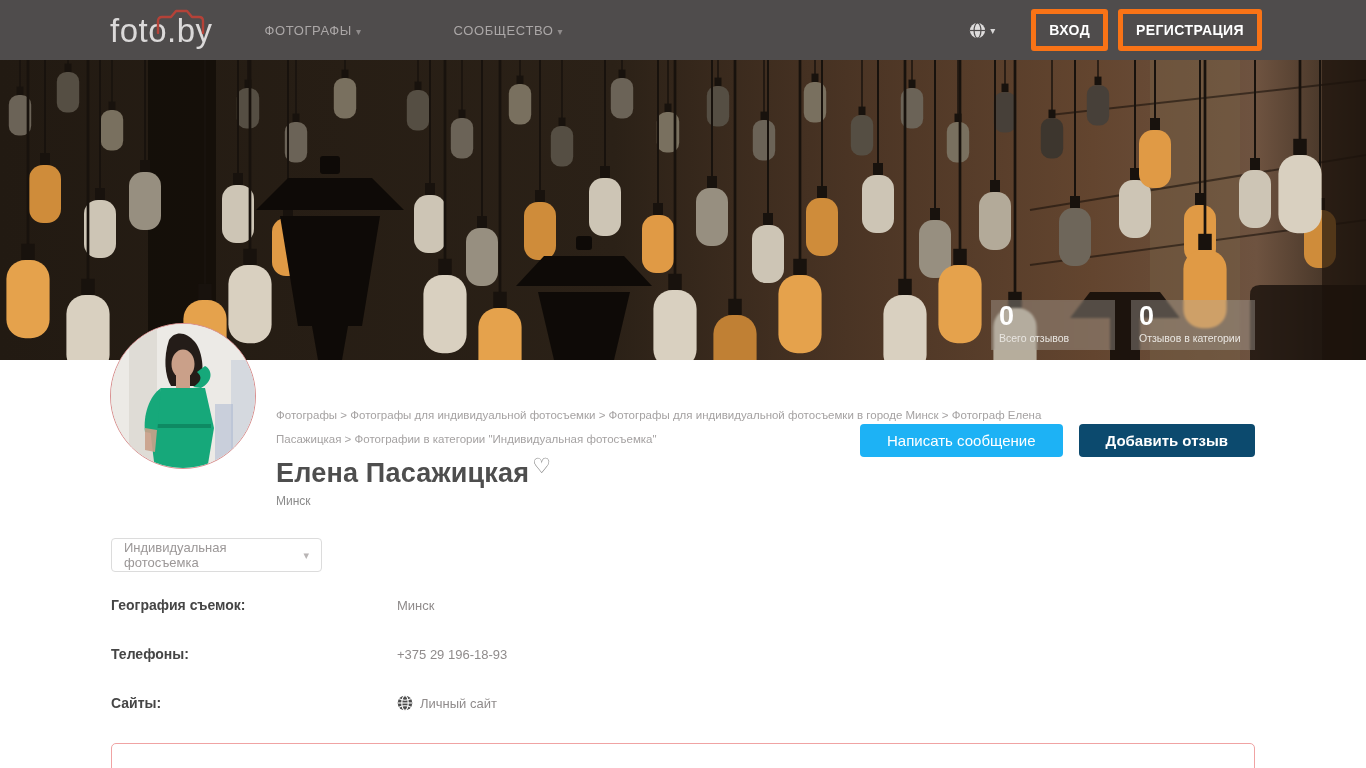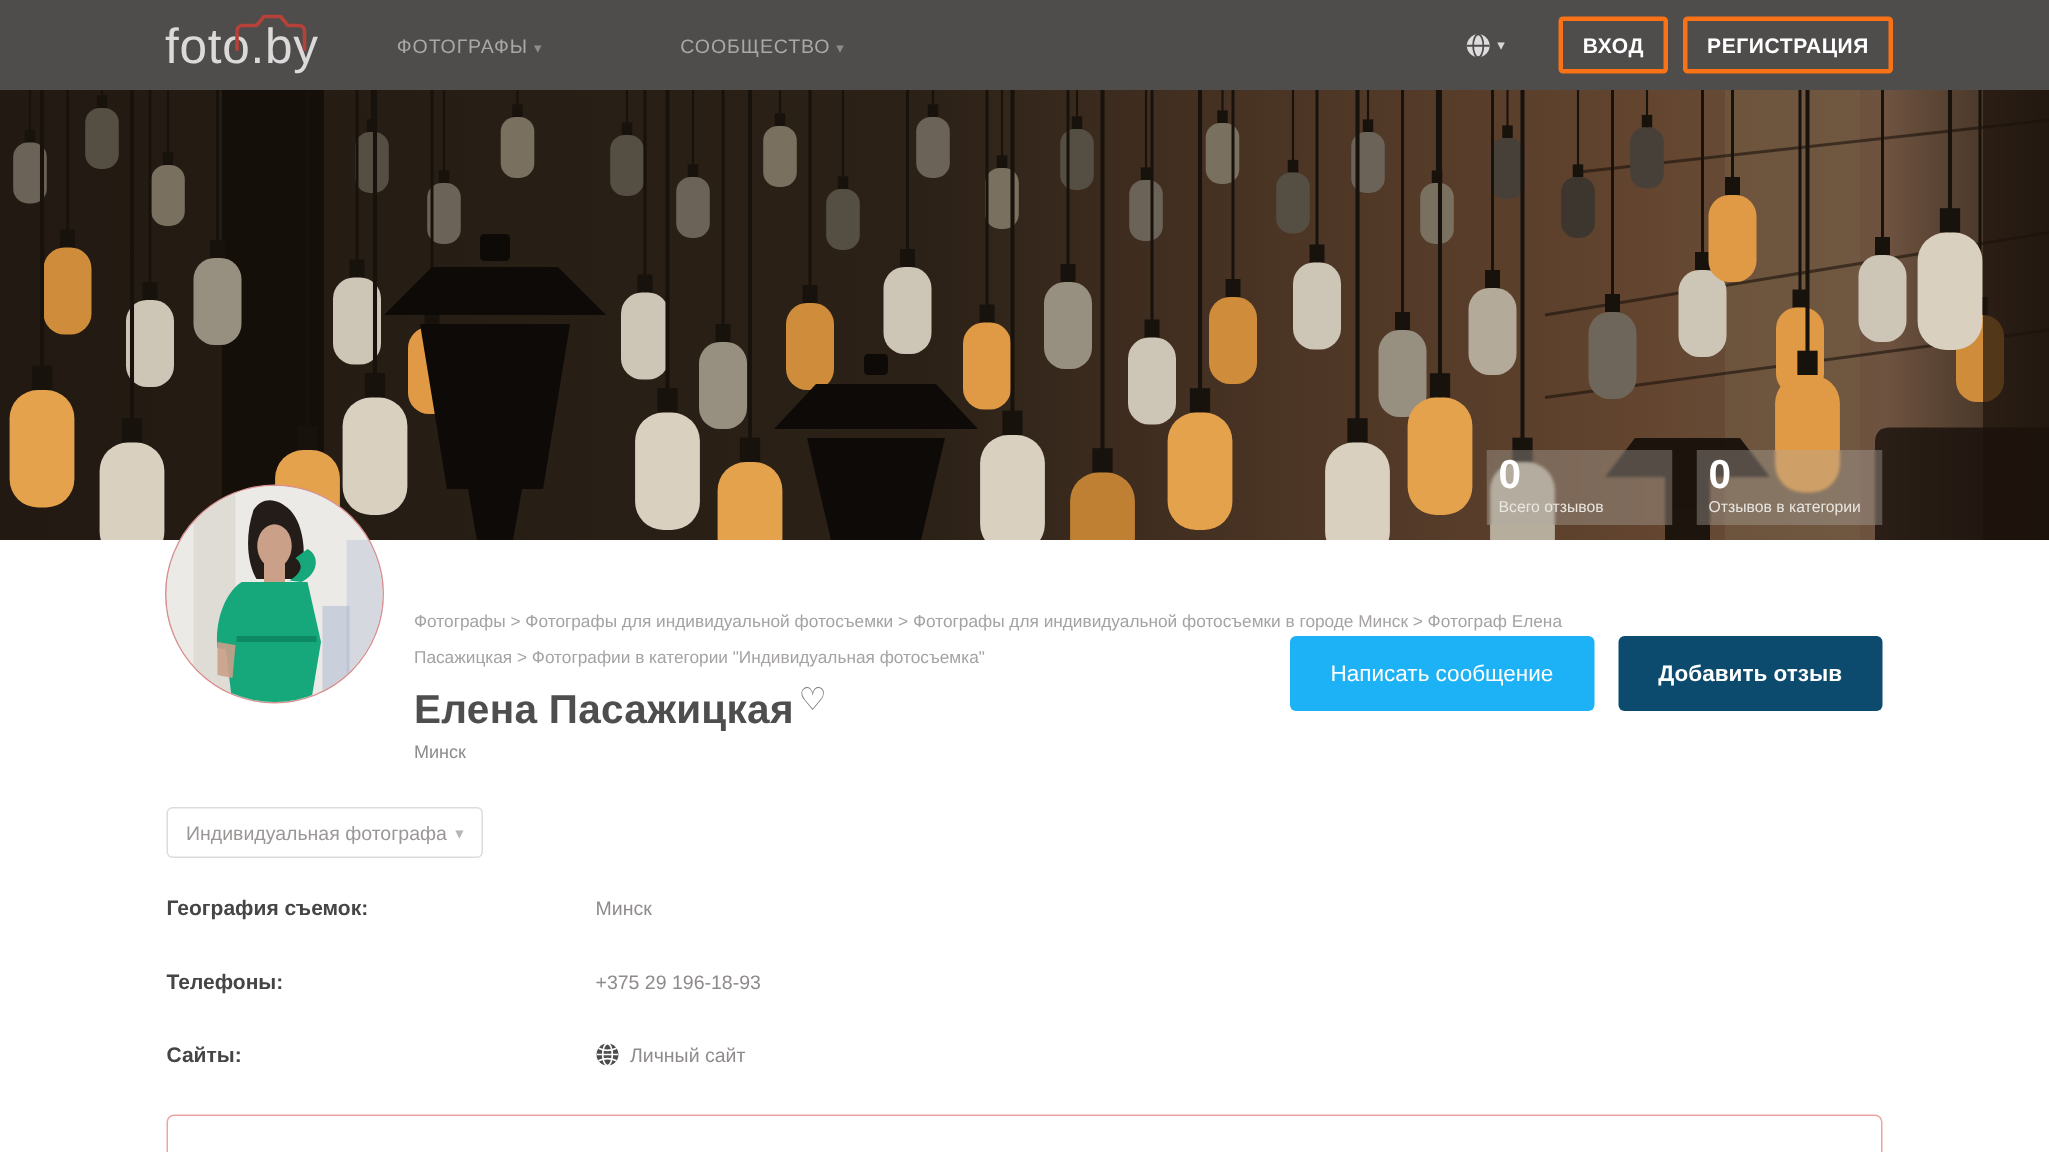--- a/index.html
+++ b/index.html
@@ -12,21 +12,21 @@
   .logo { position:relative; color:#dbd9d9; font-size:33px; letter-spacing:.5px;
           cursor:pointer; line-height:1; margin-right:52px; }
   .logo svg { position:absolute; left:44px; top:-6px; }
   .menu { display:flex; align-items:center; }
   .menu-item { color:#aba7a7; font-size:13px; font-weight:400; letter-spacing:.6px;
                margin-right:92px; cursor:pointer; white-space:nowrap; }
   .menu-item .caret { font-size:10px; color:#8f8b8b; margin-left:4px; }
   .nav-right { margin-left:auto; display:flex; align-items:center; }
   .lang { display:flex; align-items:center; margin-right:26px; cursor:pointer; }
   .lang .caret { color:#d8d6d6; font-size:10px; margin-left:4px; }
-  .nav-btn { background:transparent; border:3px solid #f97316; border-radius:3px;
+  .nav-btn { background:transparent; border:5px solid #f97316; border-radius:3px;
              color:#fff; font-family:inherit; font-weight:700; font-size:14px;
              letter-spacing:.4px; padding:8px 13px; margin-left:10px; cursor:pointer; }
 
   
   .hero { position:relative; height:300px; overflow:hidden; background:#241b12; }
   .hero svg.scene { display:block; width:1366px; height:300px; }
   .stats { position:absolute; right:111px; bottom:10px; display:flex; gap:16px; }
   .stat { width:124px; height:50px; background:rgba(175,170,162,.38);
           padding:1px 8px; backdrop-filter:blur(1px); }
   .stat-value { color:#fff; font-size:27px; font-weight:700; line-height:1.15; }
@@ -41,21 +41,21 @@
   .profile-info { margin-left:165px; padding-top:8px;margin-top:36px; }
   .breadcrumb { color:#a5a2a2; font-size:11.5px; line-height:2.05; max-width:785px;
                 cursor:pointer; }
   h1.name { margin-top:7px; color:#4e4e4e; font-size:27px; font-weight:600;
             letter-spacing:.2px; }
   .heart { font-size:21px; color:#7e7e7e; font-weight:400; position:relative;
            top:-9px; margin-left:3px; cursor:pointer; }
   .city { margin-top:5px; color:#8b8b8b; font-size:12px; }
   .actions { position:absolute; right:0; top:28px; display:flex; gap:16px; }
   .btn { border:none; border-radius:4px; color:#fff; font-family:inherit;
-         font-size:15px; padding:0 27px; height:50px; cursor:pointer; }
+         font-size:15px; padding:0 27px; height:33px; cursor:pointer; }
   .btn-blue { background:#1db2f5; }
   .btn-red  { background:#0c4a6e;font-weight:bold; }
 
   
   .details { margin-top:30px; }
   .row { display:flex; align-items:center; margin-bottom:31px; min-height:18px; }
   .row.select-row { margin-bottom:24px; }
   .row .label { width:286px; color:#454545; font-size:14px; font-weight:700;
                 flex-shrink:0; }
   .row .value { flex:1; display:flex; align-items:center; color:#8f8b8b;
@@ -248,21 +248,21 @@
     <div class="actions">
       <button class="btn btn-blue">Написать сообщение</button>
       <button class="btn btn-red">Добавить отзыв</button>
     </div>
   </div>
 
   <div class="details">
     <div class="row select-row">
       <div class="value">
         <div class="select">
-          <span>Индивидуальная фотографа</span>
+          <span>Индивидуальная фотосъемка</span>
           <span class="sel-caret">▾</span>
         </div>
       </div>
     </div>
 
 
     <div class="row">
       <div class="label">География съемок:</div>
       <div class="value">
           <span>Минск</span>

